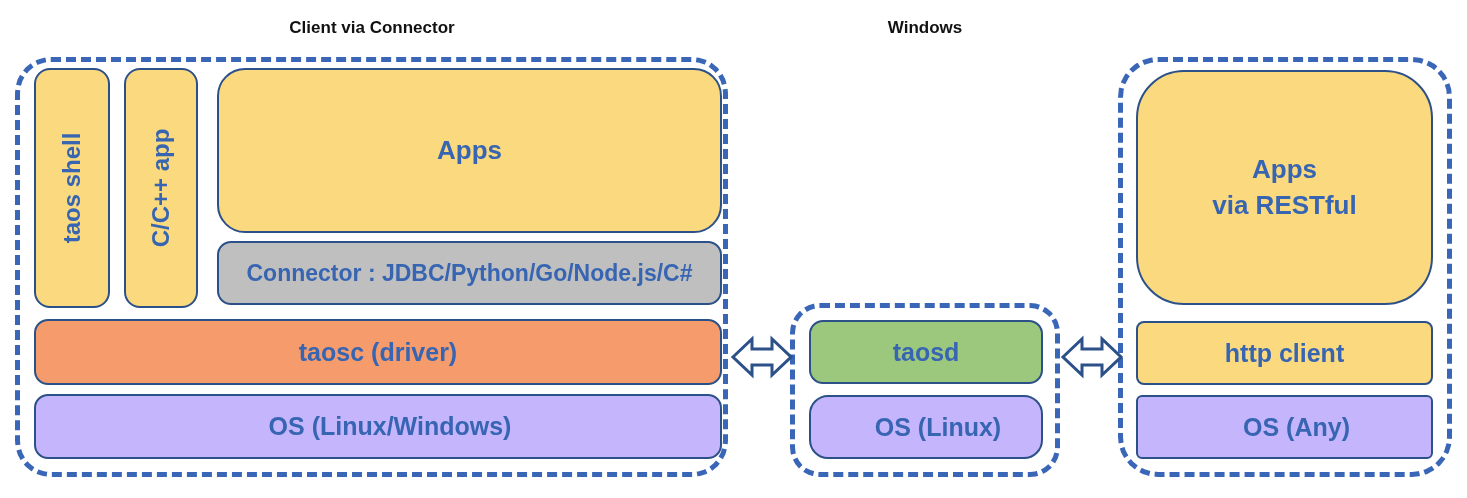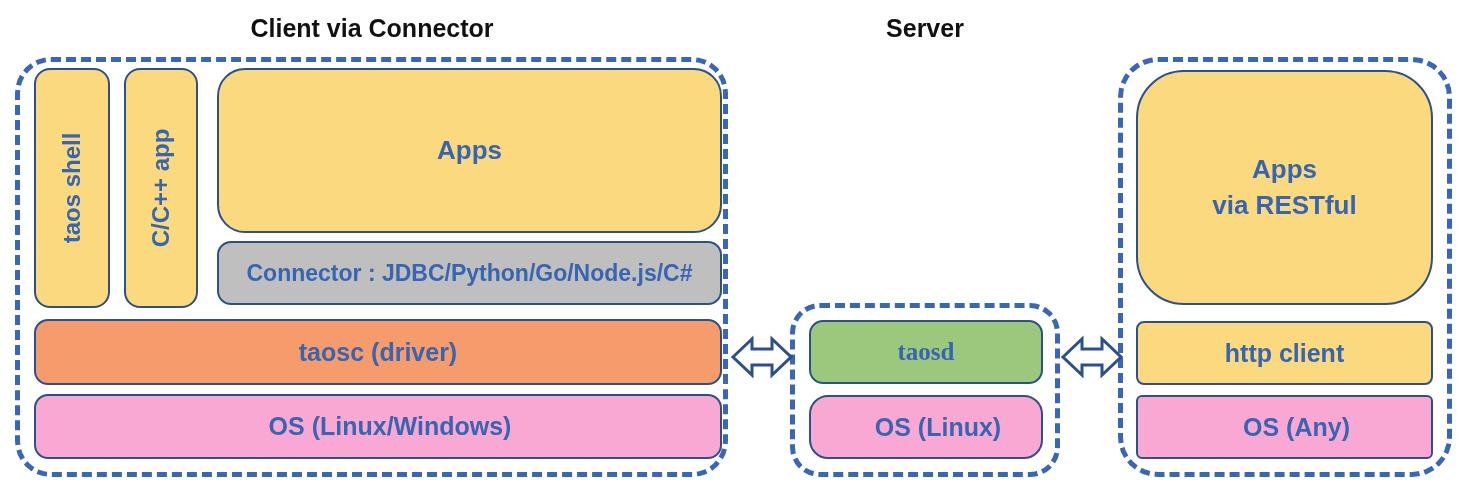--- a/index.html
+++ b/index.html
@@ -1,37 +1,37 @@
 <!DOCTYPE html>
 <html><head>
 <meta charset="utf-8">
 <style>
   html,body{margin:0;padding:0;background:#ffffff;}
   body{font-family:"Liberation Sans","DejaVu Sans",sans-serif;}
   .stage{position:relative;width:1467px;height:498px;background:#ffffff;overflow:hidden;}
 
   .heading{position:absolute;top:12px;height:32px;line-height:32px;text-align:center;
-           font-size:25px;font-weight:bold;color:#111111;}
+           font-size:17px;font-weight:bold;color:#111111;}
   #heading-connector{left:15px;width:714px;}
   #heading-server{left:790px;width:270px;}
   #heading-restful{left:1118px;width:334px;}
 
   .dashed-group{position:absolute;border:5px dashed #3A66B8;background:transparent;}
   #group-client-connector{left:15px;top:57px;width:703px;height:410px;border-radius:36px;}
   #group-server{left:790px;top:303px;width:260px;height:164px;border-radius:30px;}
   #group-client-restful{left:1118px;top:57px;width:324px;height:410px;border-radius:40px;}
 
   .box{position:absolute;display:flex;align-items:center;justify-content:center;
        border:2.5px solid #2C5189;box-sizing:border-box;
        font-weight:bold;color:#3765B2;font-size:25px;text-align:center;}
   .box.yellow{background:#FBD97E;}
   .box.gray{background:#BFBFBF;}
   .box.orange{background:#F59B6C;}
-  .box.blue{background:#f9a8d4;padding-left:24px;}
-  .box.green{background:#9CC87E;font-family:Liberation Serif, serif;}
+  .box.blue{background:#c4b5fd;padding-left:24px;}
+  .box.green{background:#9CC87E;}
 
   #box-taos-shell{left:34px;top:68px;width:76px;height:240px;border-radius:16px;}
   #box-cpp-app{left:124px;top:68px;width:74px;height:240px;border-radius:16px;}
   #box-apps{left:217px;top:68px;width:505px;height:165px;border-radius:28px;font-size:26px;}
   #box-connector{left:217px;top:241px;width:505px;height:64px;border-radius:14px;font-size:23px;}
   #box-taosc{left:34px;top:319px;width:688px;height:66px;border-radius:14px;}
   #box-os-lw{left:34px;top:394px;width:688px;height:65px;border-radius:14px;}
 
   #box-taosd{left:809px;top:320px;width:234px;height:64px;border-radius:14px;}
   #box-os-linux{left:809px;top:395px;width:234px;height:64px;border-radius:19px;}
@@ -47,21 +47,21 @@
   #arrow-left{left:731px;top:334px;}
   #arrow-right{left:1061px;top:334px;}
   .arrow polygon{fill:#ffffff;stroke:#2C5189;stroke-width:3;stroke-linejoin:miter;}
 </style>
 </head>
 <body>
 
 <div class="stage">
 
   <div class="heading" id="heading-connector">Client via Connector</div>
-  <div class="heading" id="heading-server">Server</div>
+  <div class="heading" id="heading-server">Windows</div>
 
   <div class="dashed-group" id="group-client-connector"></div>
   <div class="dashed-group" id="group-server"></div>
   <div class="dashed-group" id="group-client-restful"></div>
 
   <div class="box yellow" id="box-taos-shell">
     <span class="vtext">taos shell</span>
   </div>
   <div class="box yellow" id="box-cpp-app">
     <span class="vtext">C/C++ app</span>

